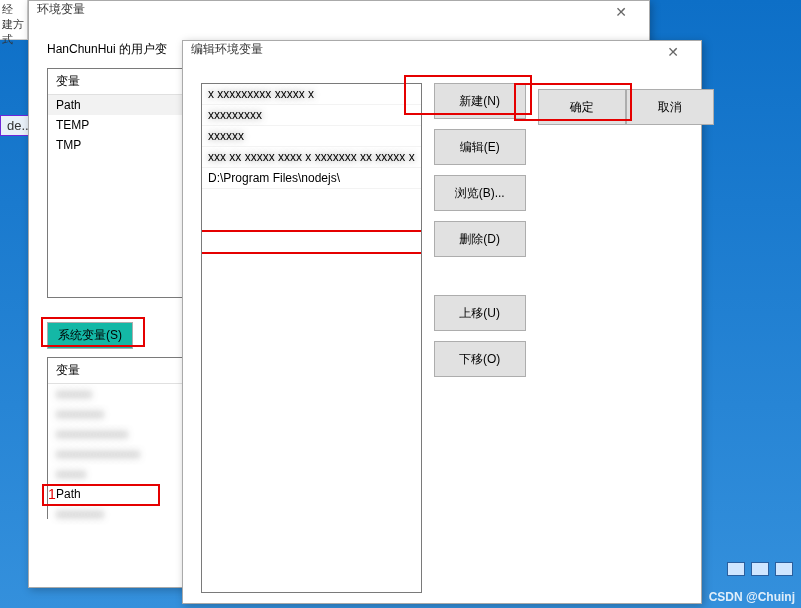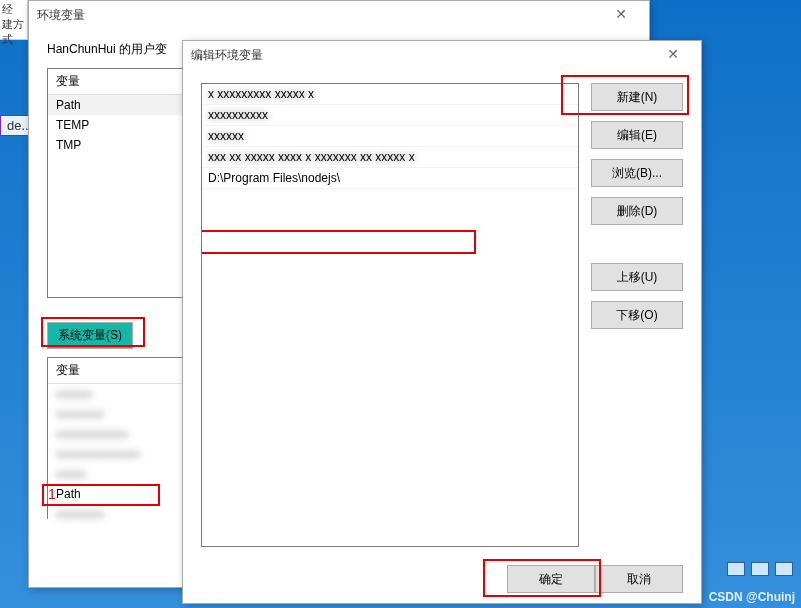--- a/index.html
+++ b/index.html
@@ -30,21 +30,20 @@
     .window {
       position: absolute;
       background: #fff;
       border: 1px solid #aaa;
       box-shadow: 2px 2px 8px rgba(0,0,0,.25);
     }
     .window-header {
       height: 28px;
       padding: 0 8px;
       display: flex;
-      align-items: center;
       justify-content: space-between;
       font-size: 12px;
       color: #333;
     }
     .close-x {
       width: 40px;
       height: 24px;
       text-align: center;
       line-height: 22px;
       font-size: 14px;
@@ -118,21 +117,21 @@
       top: 40px;
       width: 520px;
       height: 564px;
       z-index: 10;
     }
     .win-edit .body {
       padding: 14px 18px 10px 18px;
       display: flex;
       gap: 12px;
       height: calc(100% - 28px);
-      flex-direction: column;
+      flex-direction: row;
     }
     .edit-main {
       display: flex;
       gap: 12px;
       flex: 1;
     }
     .path-list {
       border: 1px solid #7a7a7a;
       background: #fff;
       flex: 1;
@@ -149,21 +148,21 @@
       white-space: nowrap;
     }
     .path-row.sel { background: #f0f0f0; }
     .btn-col {
       display: flex;
       flex-direction: column;
       gap: 10px;
       width: 92px;
     }
     .btn {
-      height: 28px;
+      height: 36px;
       border: 1px solid #adadad;
       background: #e1e1e1;
       font-size: 12px;
       color: #000;
       cursor: pointer;
       display:flex;align-items:center;justify-content:center;
     }
     .btn-gap { height: 18px; }
     .btn-gap-lg { height: 30px; }
     .dlg-footer {
@@ -251,21 +250,21 @@
 
 <div class="window win-edit">
   <div class="window-header">
     <span>编辑环境变量</span>
     <span class="close-x">✕</span>
   </div>
   <div class="body">
     <div class="edit-main">
       <div class="path-list">
         <div class="path-row blur">x  xxxxxxxxx xxxxx x</div>
-        <div class="path-row blur">xxxxxxxxxx</div>
+        <div class="path-row blur">xxxxxxxxx</div>
         <div class="path-row blur">xxxxxx</div>
         <div class="path-row blur">xxx xx xxxxx xxxx x xxxxxxx xx xxxxx x</div>
         <div class="path-row">D:\Program Files\nodejs\</div>
         <div class="red-box" style="left:-2px;top:146px;width:276px;height:24px"></div>
       </div>
       <div class="btn-col">
         <div style="position:relative">
           <button class="btn" style="width:100%">
               <span><span>新建(N)</span></span>
             </button>

